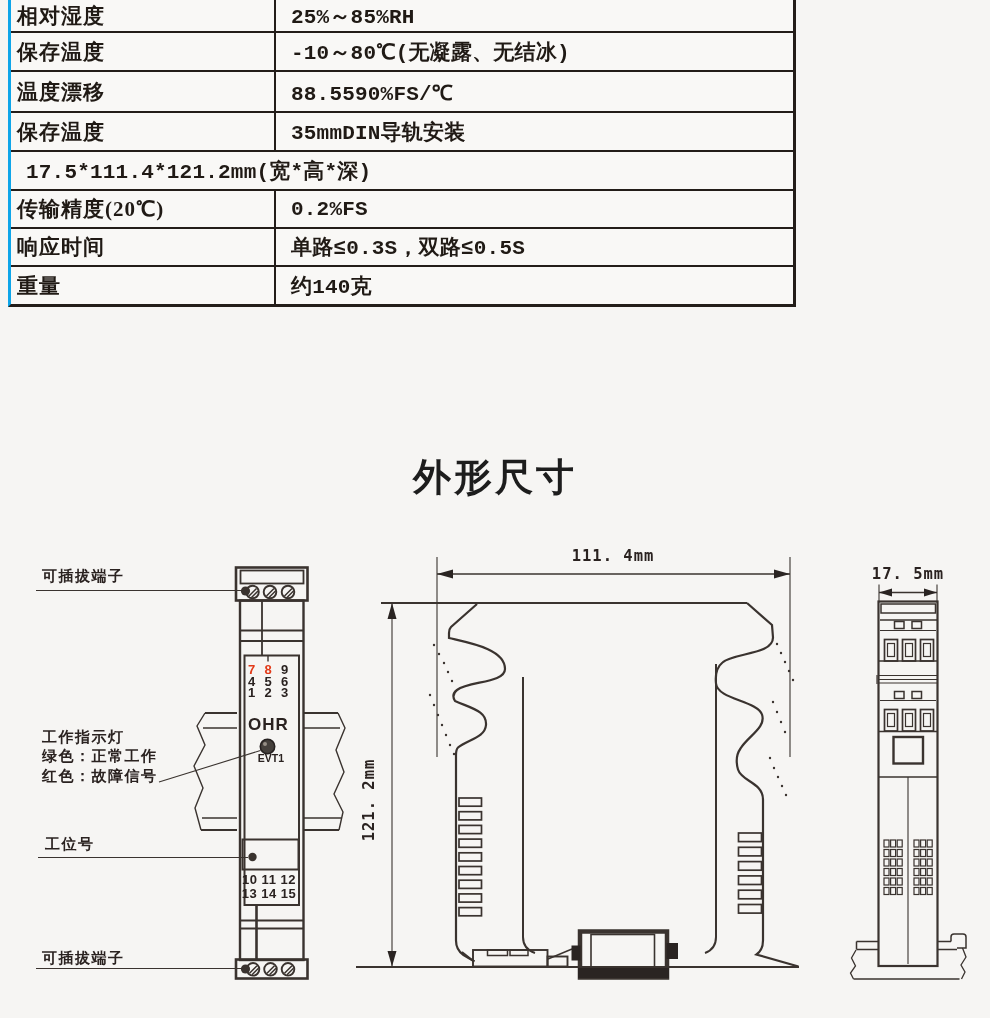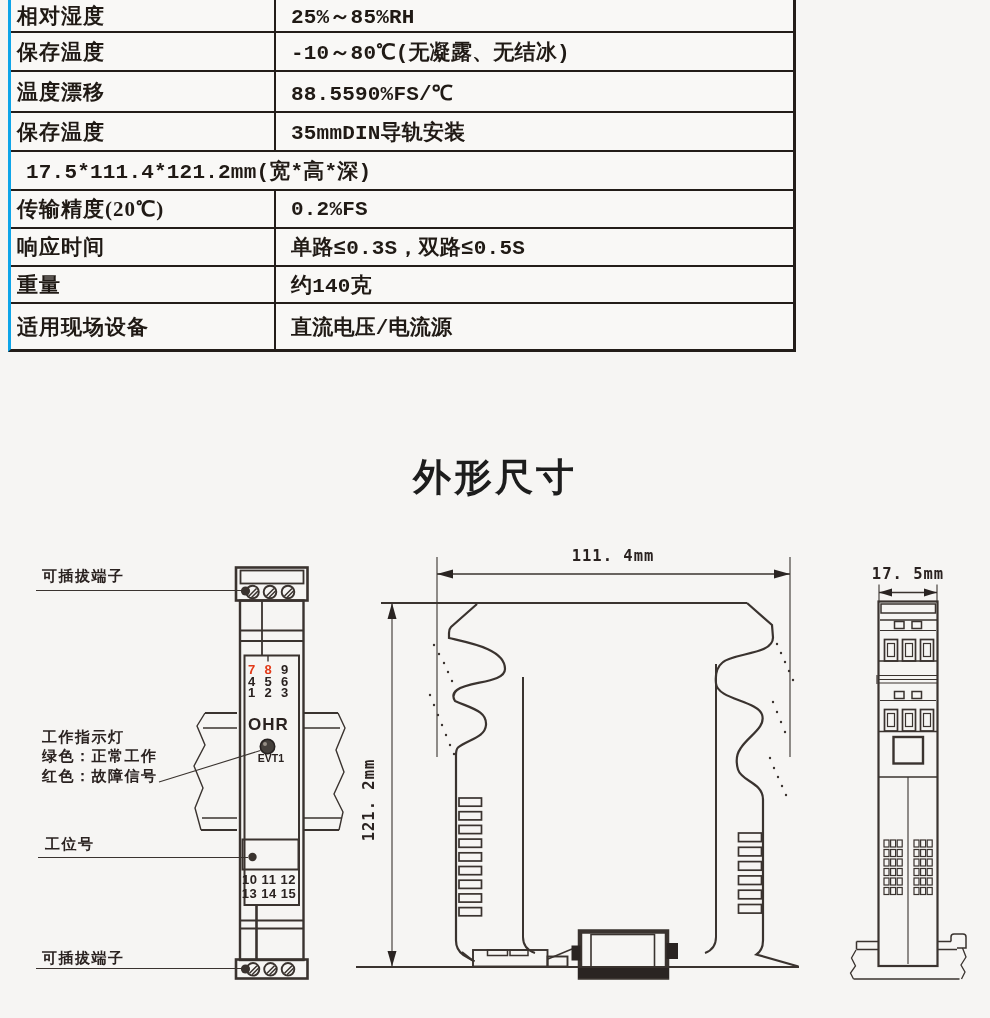--- a/index.html
+++ b/index.html
@@ -63,24 +63,20 @@
     <div class="spec-label">传输精度(20℃)</div>
     <div class="spec-value">0.2%FS</div>
   </div>
   <div class="spec-row" style="height:38px">
     <div class="spec-label">响应时间</div>
     <div class="spec-value">单路≤0.3S，双路≤0.5S</div>
   </div>
   <div class="spec-row" style="height:37px">
     <div class="spec-label">重量</div>
     <div class="spec-value">约140克</div>
-  </div>
-  <div class="spec-row" style="height:45px">
-    <div class="spec-label">适用现场设备</div>
-    <div class="spec-value">直流电压/电流源</div>
   </div>
 </div>
 
 <div class="section-title">外形尺寸</div>
 
 <svg width="990" height="488" viewBox="0 530 990 488">
 
   <g>
 
     <g>

